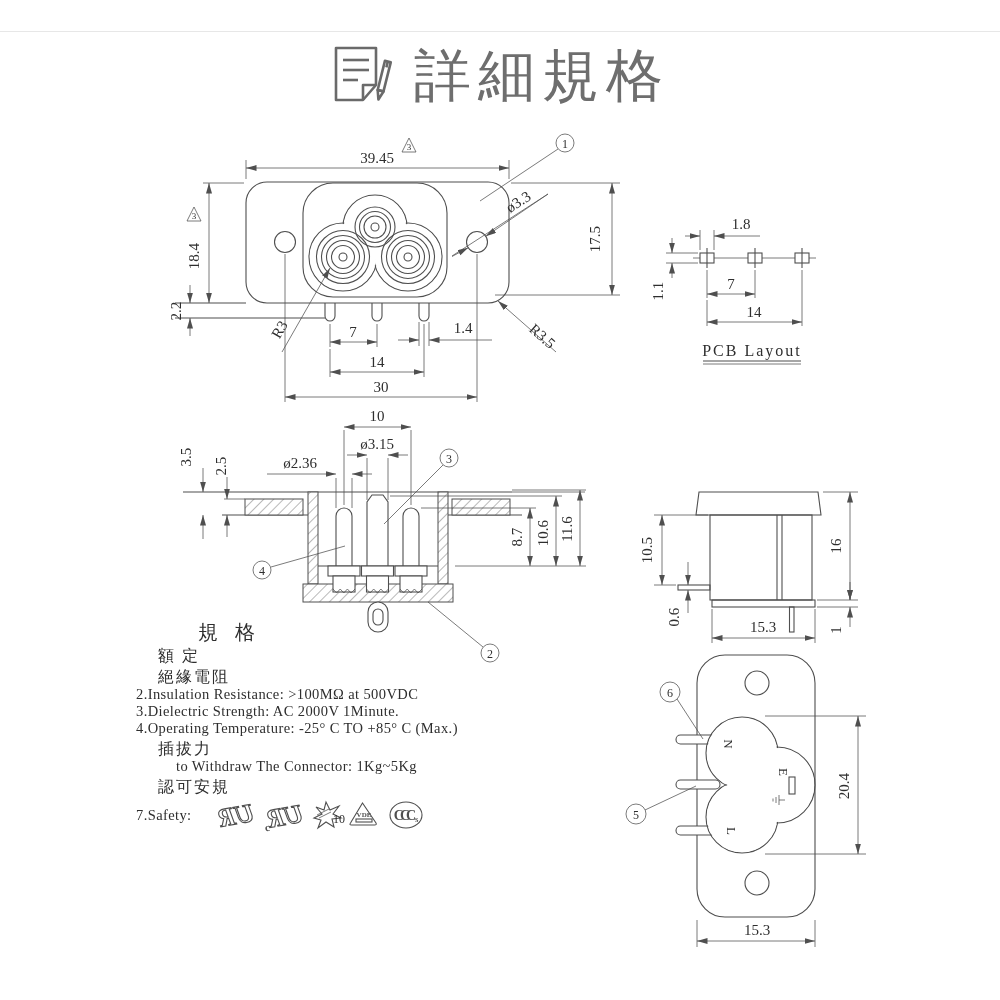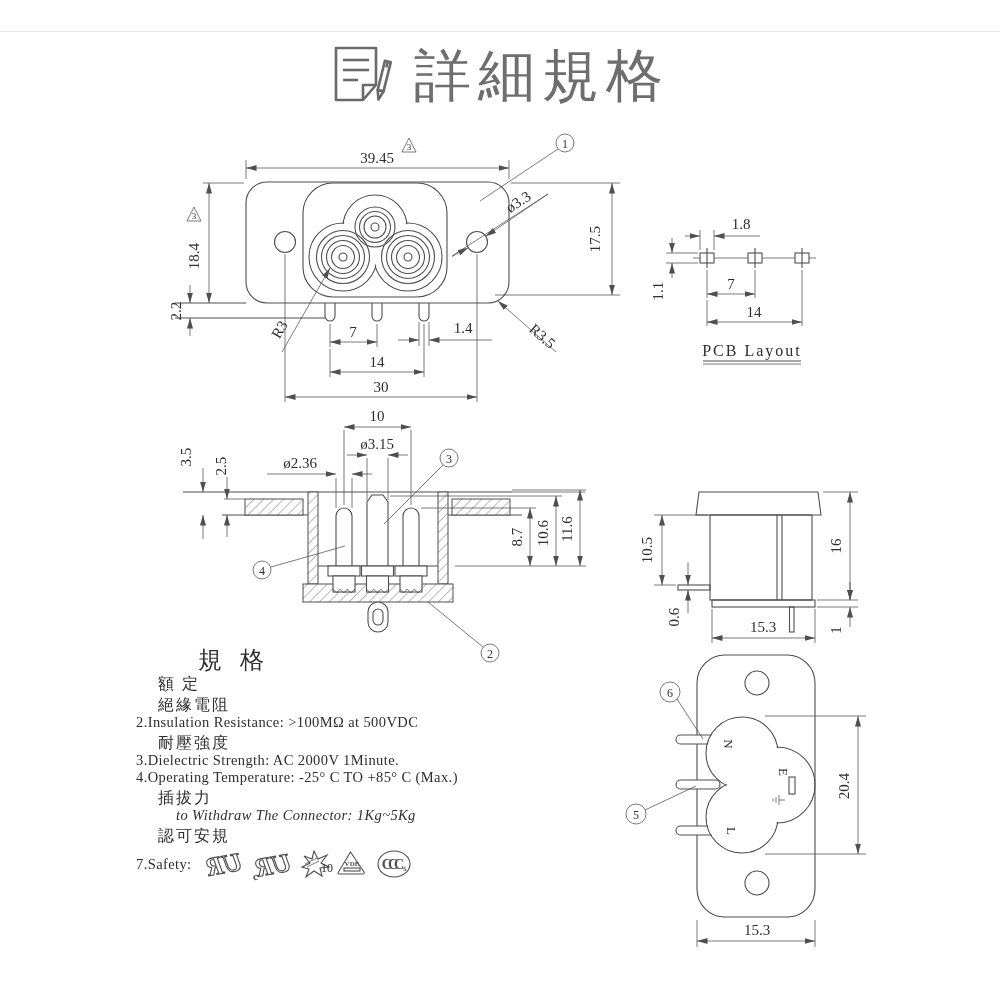--- a/index.html
+++ b/index.html
@@ -22,26 +22,26 @@
   .wfln{fill:#fff;stroke:var(--line);stroke-width:1.1;}
   .hl{stroke:var(--line);stroke-width:0.8;}
   .mk{fill:var(--line);stroke:none;}
   text.d{font-family:"Liberation Serif","DejaVu Serif",serif;font-size:15px;fill:var(--text);}
   text.d13{font-family:"Liberation Serif","DejaVu Serif",serif;font-size:13px;fill:var(--text);}
   text.d12{font-family:"Liberation Serif","DejaVu Serif",serif;font-size:12px;fill:var(--text);}
   text.d9{font-family:"Liberation Serif","DejaVu Serif",serif;font-size:9px;fill:var(--text);}
   text.cap{font-family:"Liberation Serif","DejaVu Serif",serif;font-size:16px;fill:var(--text);letter-spacing:2px;}
   
   .specs{position:absolute;left:136px;top:620px;width:440px;}
-  .s-h-zh{font-size:24px;letter-spacing:6px;padding-left:62px;line-height:24px;margin-top:28px;}
+  .s-h-zh{font-size:20px;letter-spacing:6px;padding-left:62px;line-height:24px;}
   .s-h-en{font-size:18px;padding-left:26px;line-height:24px;letter-spacing:1px;}
   .s-zh{font-size:16px;letter-spacing:2px;padding-left:22px;line-height:19px;margin-top:2px;}
   .s-en{font-size:14.5px;line-height:17px;letter-spacing:0.4px;}
-  .s-en2{font-size:14.5px;line-height:17px;padding-left:40px;letter-spacing:0.4px;font-style:italic;}
-  .s-safety-row{display:flex;align-items:center;gap:6px;height:38px;}
+  .s-en2{font-size:14.5px;line-height:17px;padding-left:40px;letter-spacing:0.4px;}
+  .s-safety-row{display:flex;align-items:center;gap:18px;height:38px;}
   .s-safety-row .s-en{white-space:nowrap;}
   .marks{flex:0 0 auto;}
 </style>
 </head>
 <body>
 
 <div id="stage">
   <div class="topline"></div>
 
   <div class="hdr">
@@ -61,21 +61,20 @@
     </svg>
     <div class="ttl">詳細規格</div>
   </div>
 
   <div class="specs">
     <div class="s-h-zh">規 格</div>
 
     <div class="s-zh">額 定</div>
     <div class="s-zh">絕緣電阻</div>
     <div class="s-en">2.Insulation Resistance: &gt;100MΩ at 500VDC</div>
-    <div class="s-zh">耐壓強度</div>
     <div class="s-en">3.Dielectric Strength: AC 2000V 1Minute.</div>
     <div class="s-en">4.Operating Temperature: -25° C TO +85° C (Max.)</div>
     <div class="s-zh">插拔力</div>
     <div class="s-en2">to Withdraw The Connector: 1Kg~5Kg</div>
     <div class="s-zh">認可安規</div>
 
     <div class="s-safety-row">
       <div class="s-en">7.Safety:</div>
       <svg class="marks" width="230" height="42" viewBox="0 0 230 42">
 

